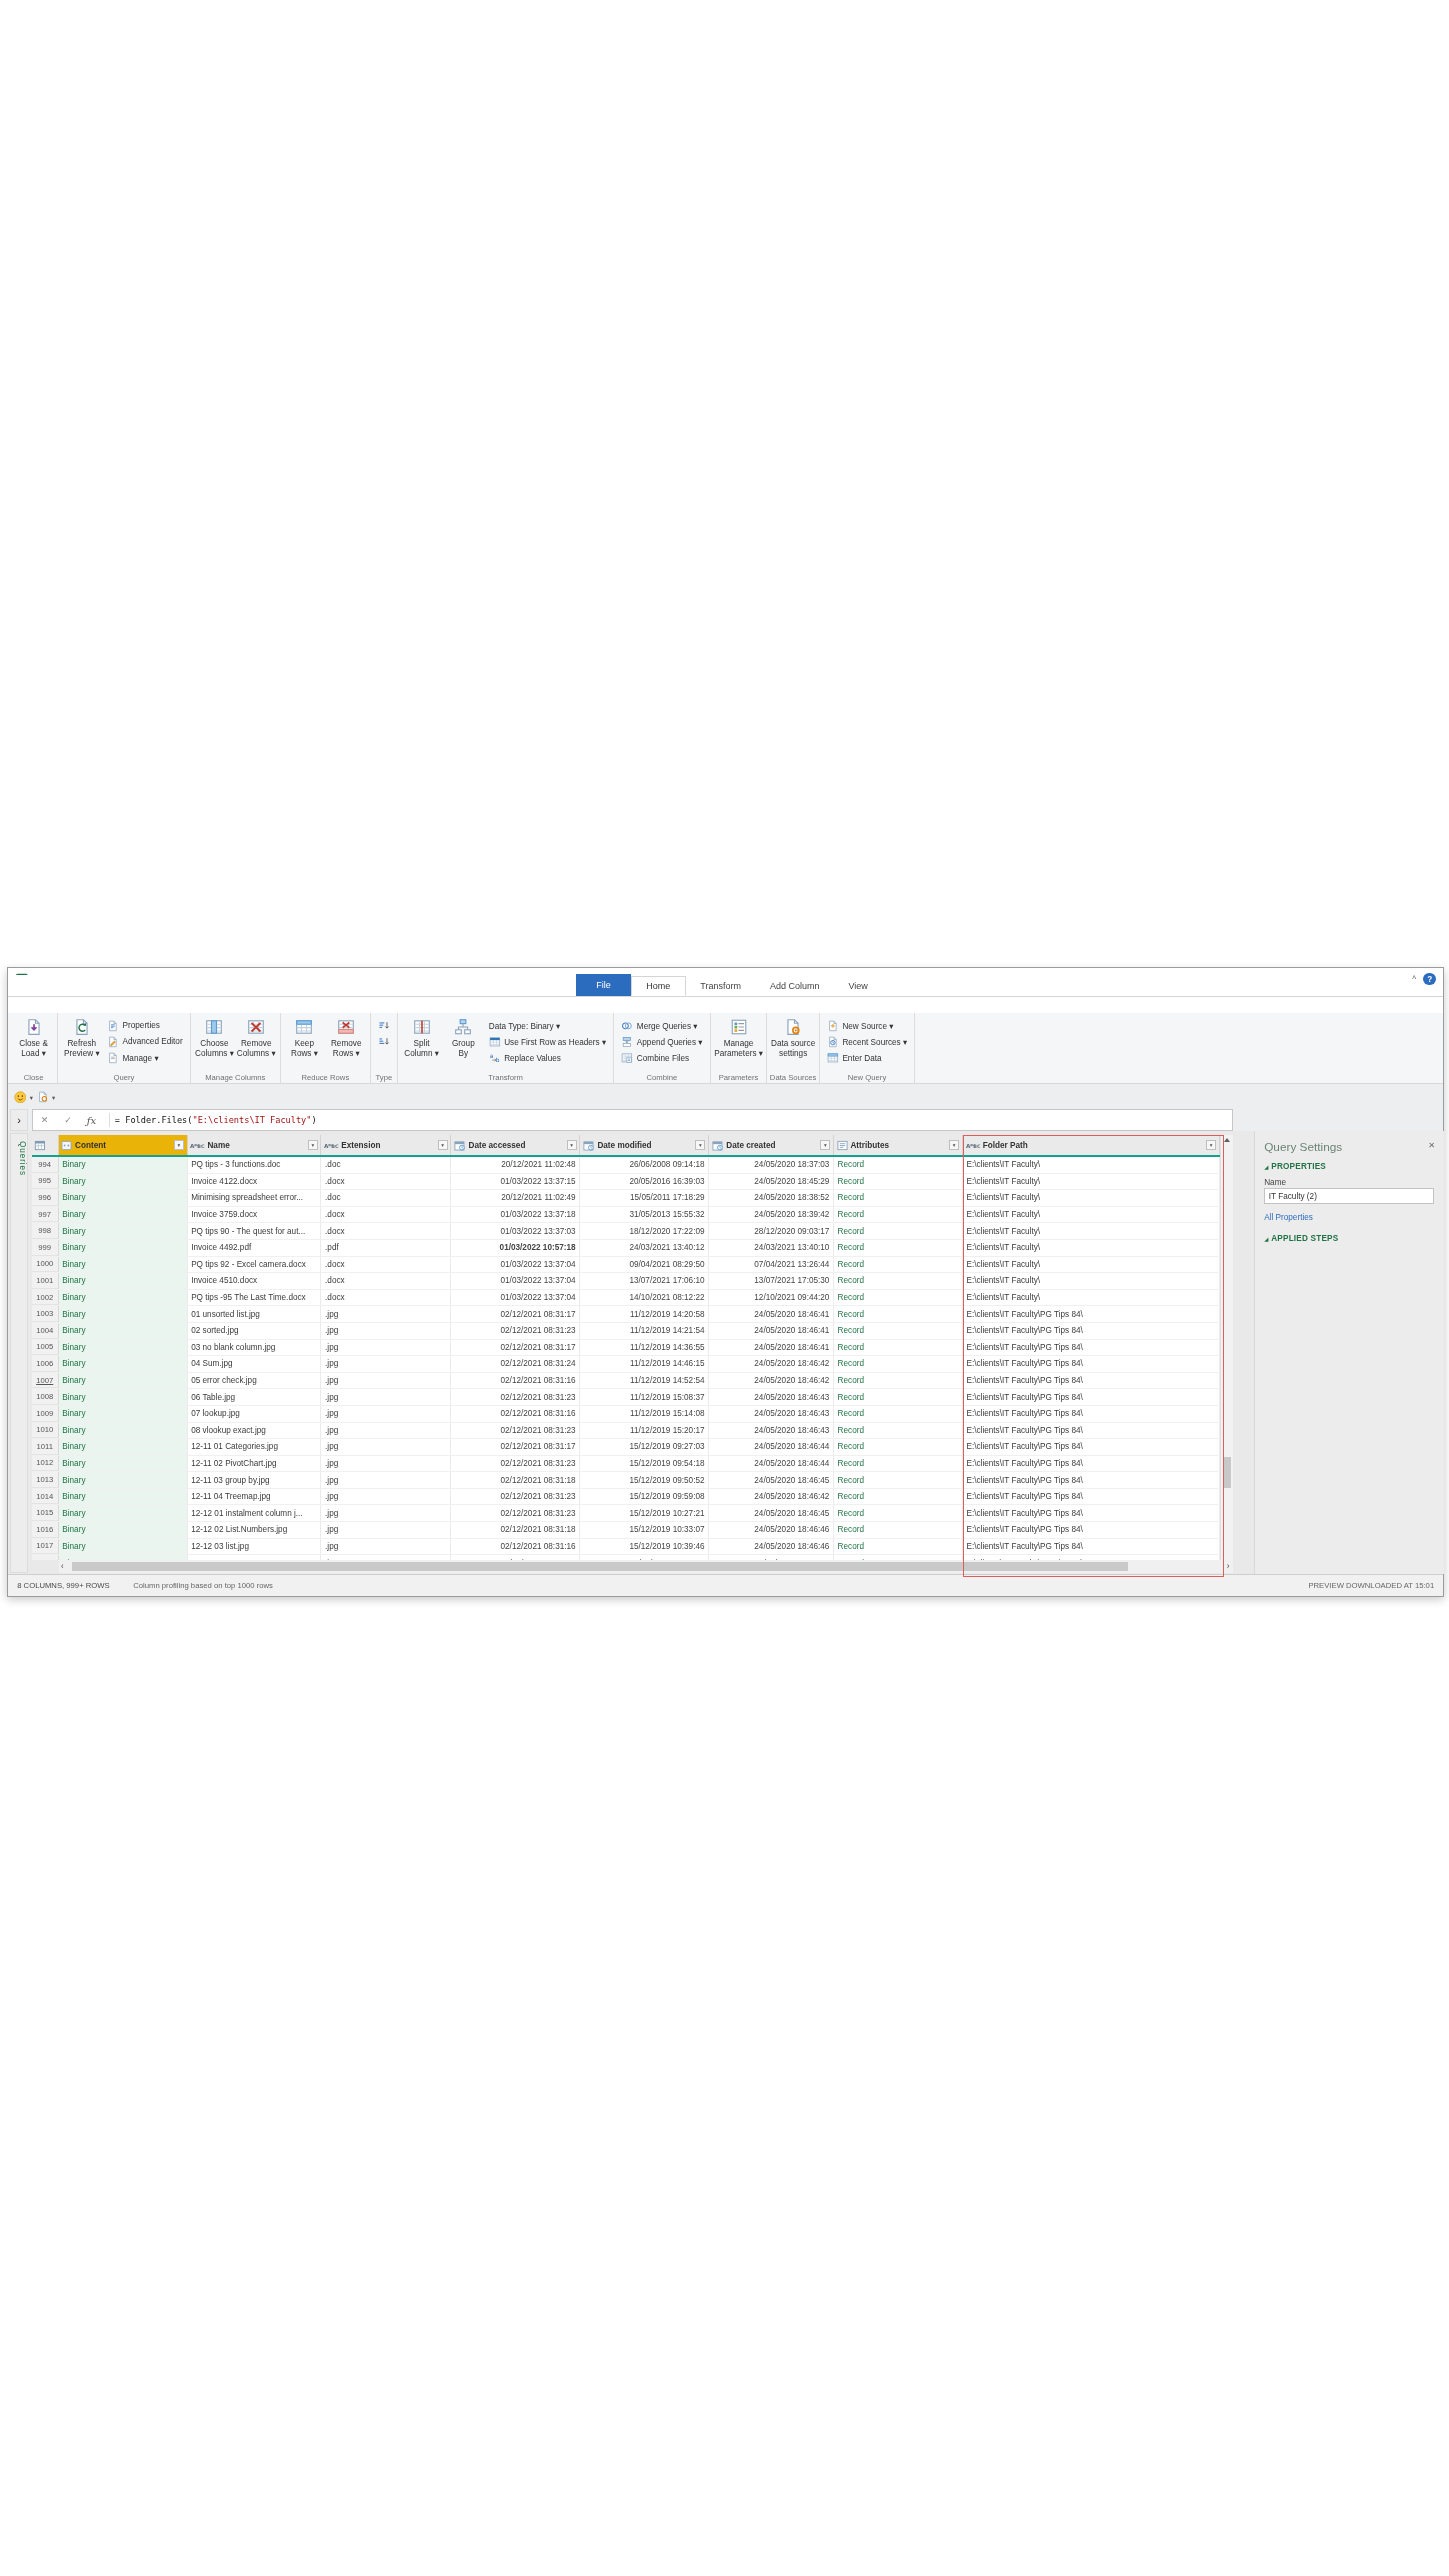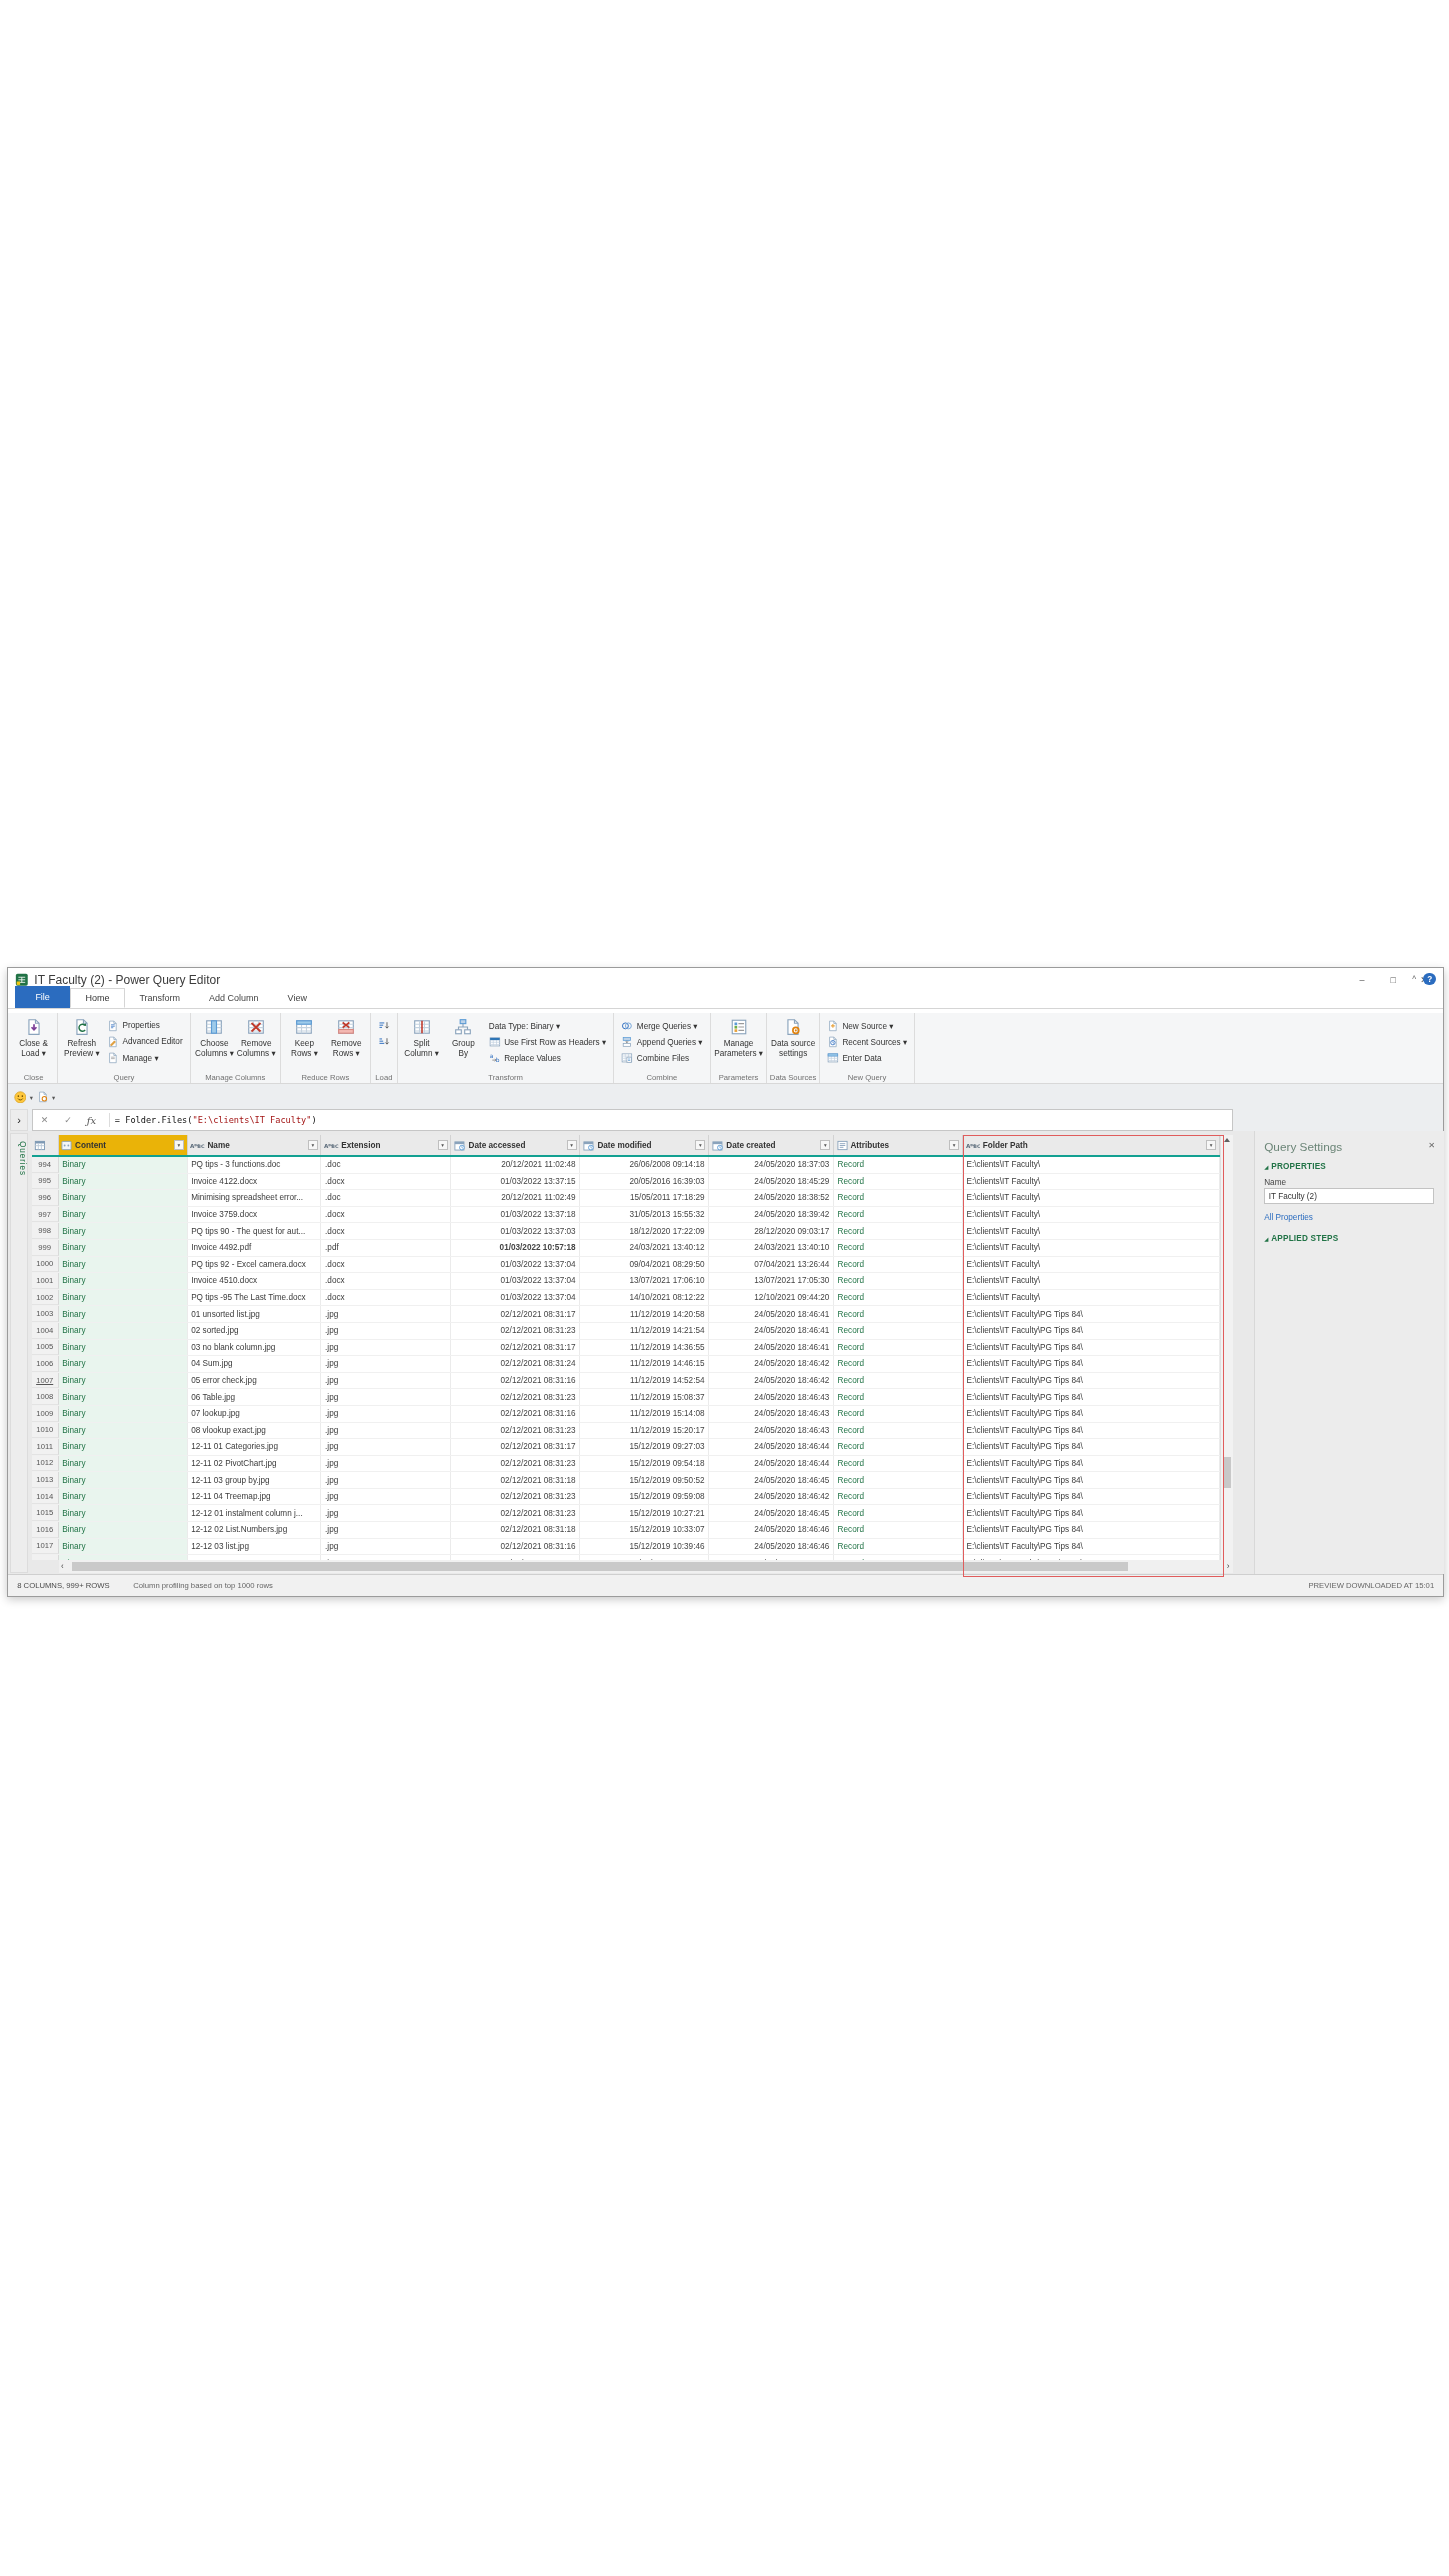--- a/index.html
+++ b/index.html
@@ -9,21 +9,21 @@
           border:0.9px solid #9b9b9b;box-shadow:0 2.7px 9px rgba(0,0,0,.22);box-sizing:border-box;}
   .window *{box-sizing:border-box;}
 
   
   .titlebar{position:absolute;left:0;top:0;right:0;height:23.5px;background:#fff;display:flex;align-items:center;padding:0 7.2px;}
   .titlebar .title{font-size:12px;color:#3c3c3c;margin-left:5.4px;}
   .win-controls{position:absolute;right:3.6px;top:0;height:23.5px;display:flex;}
   .win-btn{width:31px;height:23.5px;display:flex;align-items:center;justify-content:center;font-size:9px;color:#555;cursor:default;}
 
   
-  .tabrow{position:absolute;left:0;top:19px;right:0;height:22px;background:#fff;border-bottom:0.9px solid #d5d5d5;display:flex;align-items:flex-end;padding-left:7.2px;}
+  .tabrow{position:absolute;left:0;top:7px;right:0;height:22px;background:#fff;border-bottom:0.9px solid #d5d5d5;display:flex;align-items:flex-end;padding-left:7.2px;justify-content:center;}
   .tab{height:20px;padding:0 14.5px;display:flex;align-items:center;font-size:9px;color:#444;}
   .tab.file{background:#2b6cbf;color:#fff;height:22px;padding:0 20px;}
   .tab.active{background:#fff;border:0.9px solid #d5d5d5;border-bottom:0.9px solid #fff;color:#333;}
   .tab-right{position:absolute;right:7.2px;top:0;height:22px;display:flex;align-items:center;gap:7.2px;}
   .ribbon-caret{font-size:8.2px;color:#666;}
   .help-badge{width:12.7px;height:12.7px;border-radius:50%;background:#2b6cbf;color:#fff;font-size:8.2px;font-weight:bold;display:flex;align-items:center;justify-content:center;}
 
   
   .ribbon{position:absolute;left:0;top:45px;right:0;height:71px;background:#f5f6f7;border-bottom:0.9px solid #d8d8d8;display:flex;align-items:stretch;padding-left:1.8px;overflow:hidden;}
   .rgroup{position:relative;border-right:0.9px solid #dcdcdc;padding:1.8px 3.6px 12.7px 3.6px;display:flex;align-items:flex-start;gap:1.8px;}
@@ -255,21 +255,21 @@
             </div>
             <div class="btn-small">
               <span>
                 <svg width="11.8" height="11.8" viewBox="0 0 16 16">
                   <path d="M2 4h3.5M2 7h5M2 10h6.5" stroke="#2b6cbf" stroke-width="1.3"></path>
                   <path d="M12.2 3v8M12.2 11L10 8.8M12.2 11l2.2-2.2" stroke="#555" stroke-width="1.2" fill="none"></path>
                 </svg>
               </span>
             </div>
           </div>
-          <div class="rgroup-label">Load</div>
+          <div class="rgroup-label">Type</div>
         </div>
         <div class="rgroup">
           <div class="btn-large">
             <span>
               <svg width="18" height="18" viewBox="0 0 16 16">
                 <rect x="1.5" y="2.5" width="13" height="11" fill="#fff" stroke="#8aa3bc"></rect>
                 <path d="M1.5 5.5h13M1.5 8.5h13M1.5 11.5h13M5.8 2.5v11M10.2 2.5v11" stroke="#c4d2df" fill="none"></path>
                 <path d="M8 2.5v11" stroke="#c0392b" stroke-width="1.4"></path>
               </svg>
             </span>

